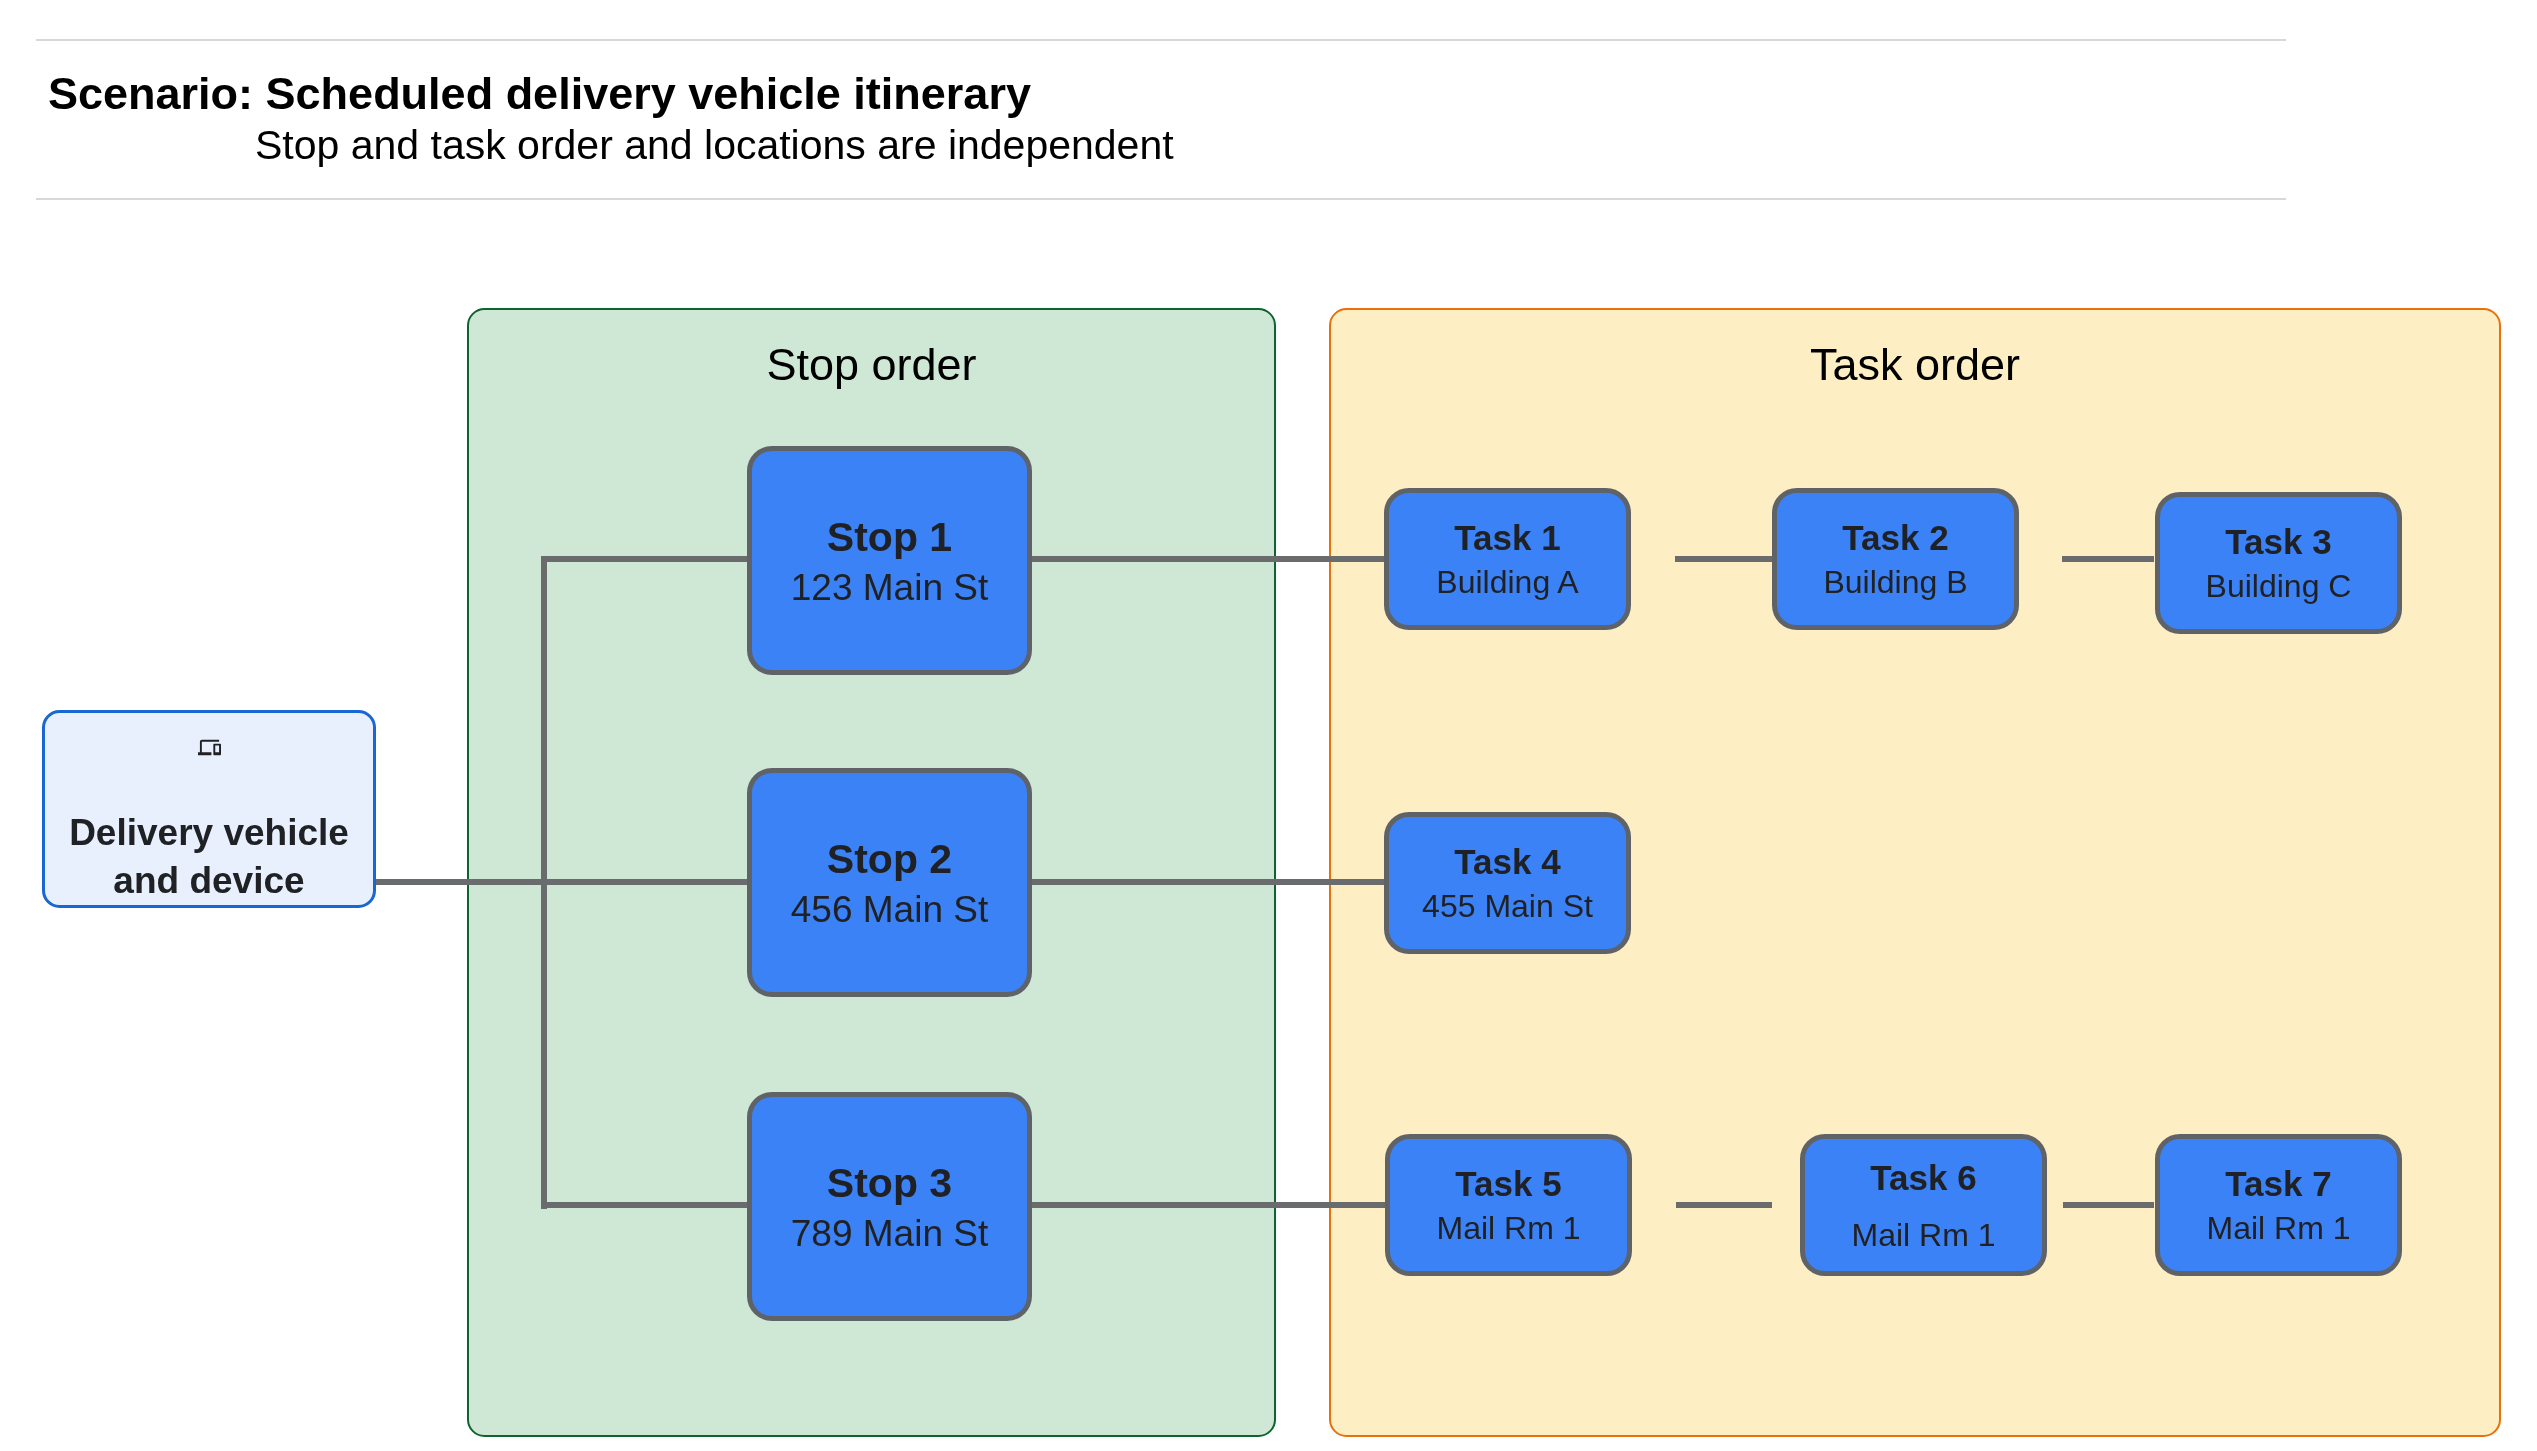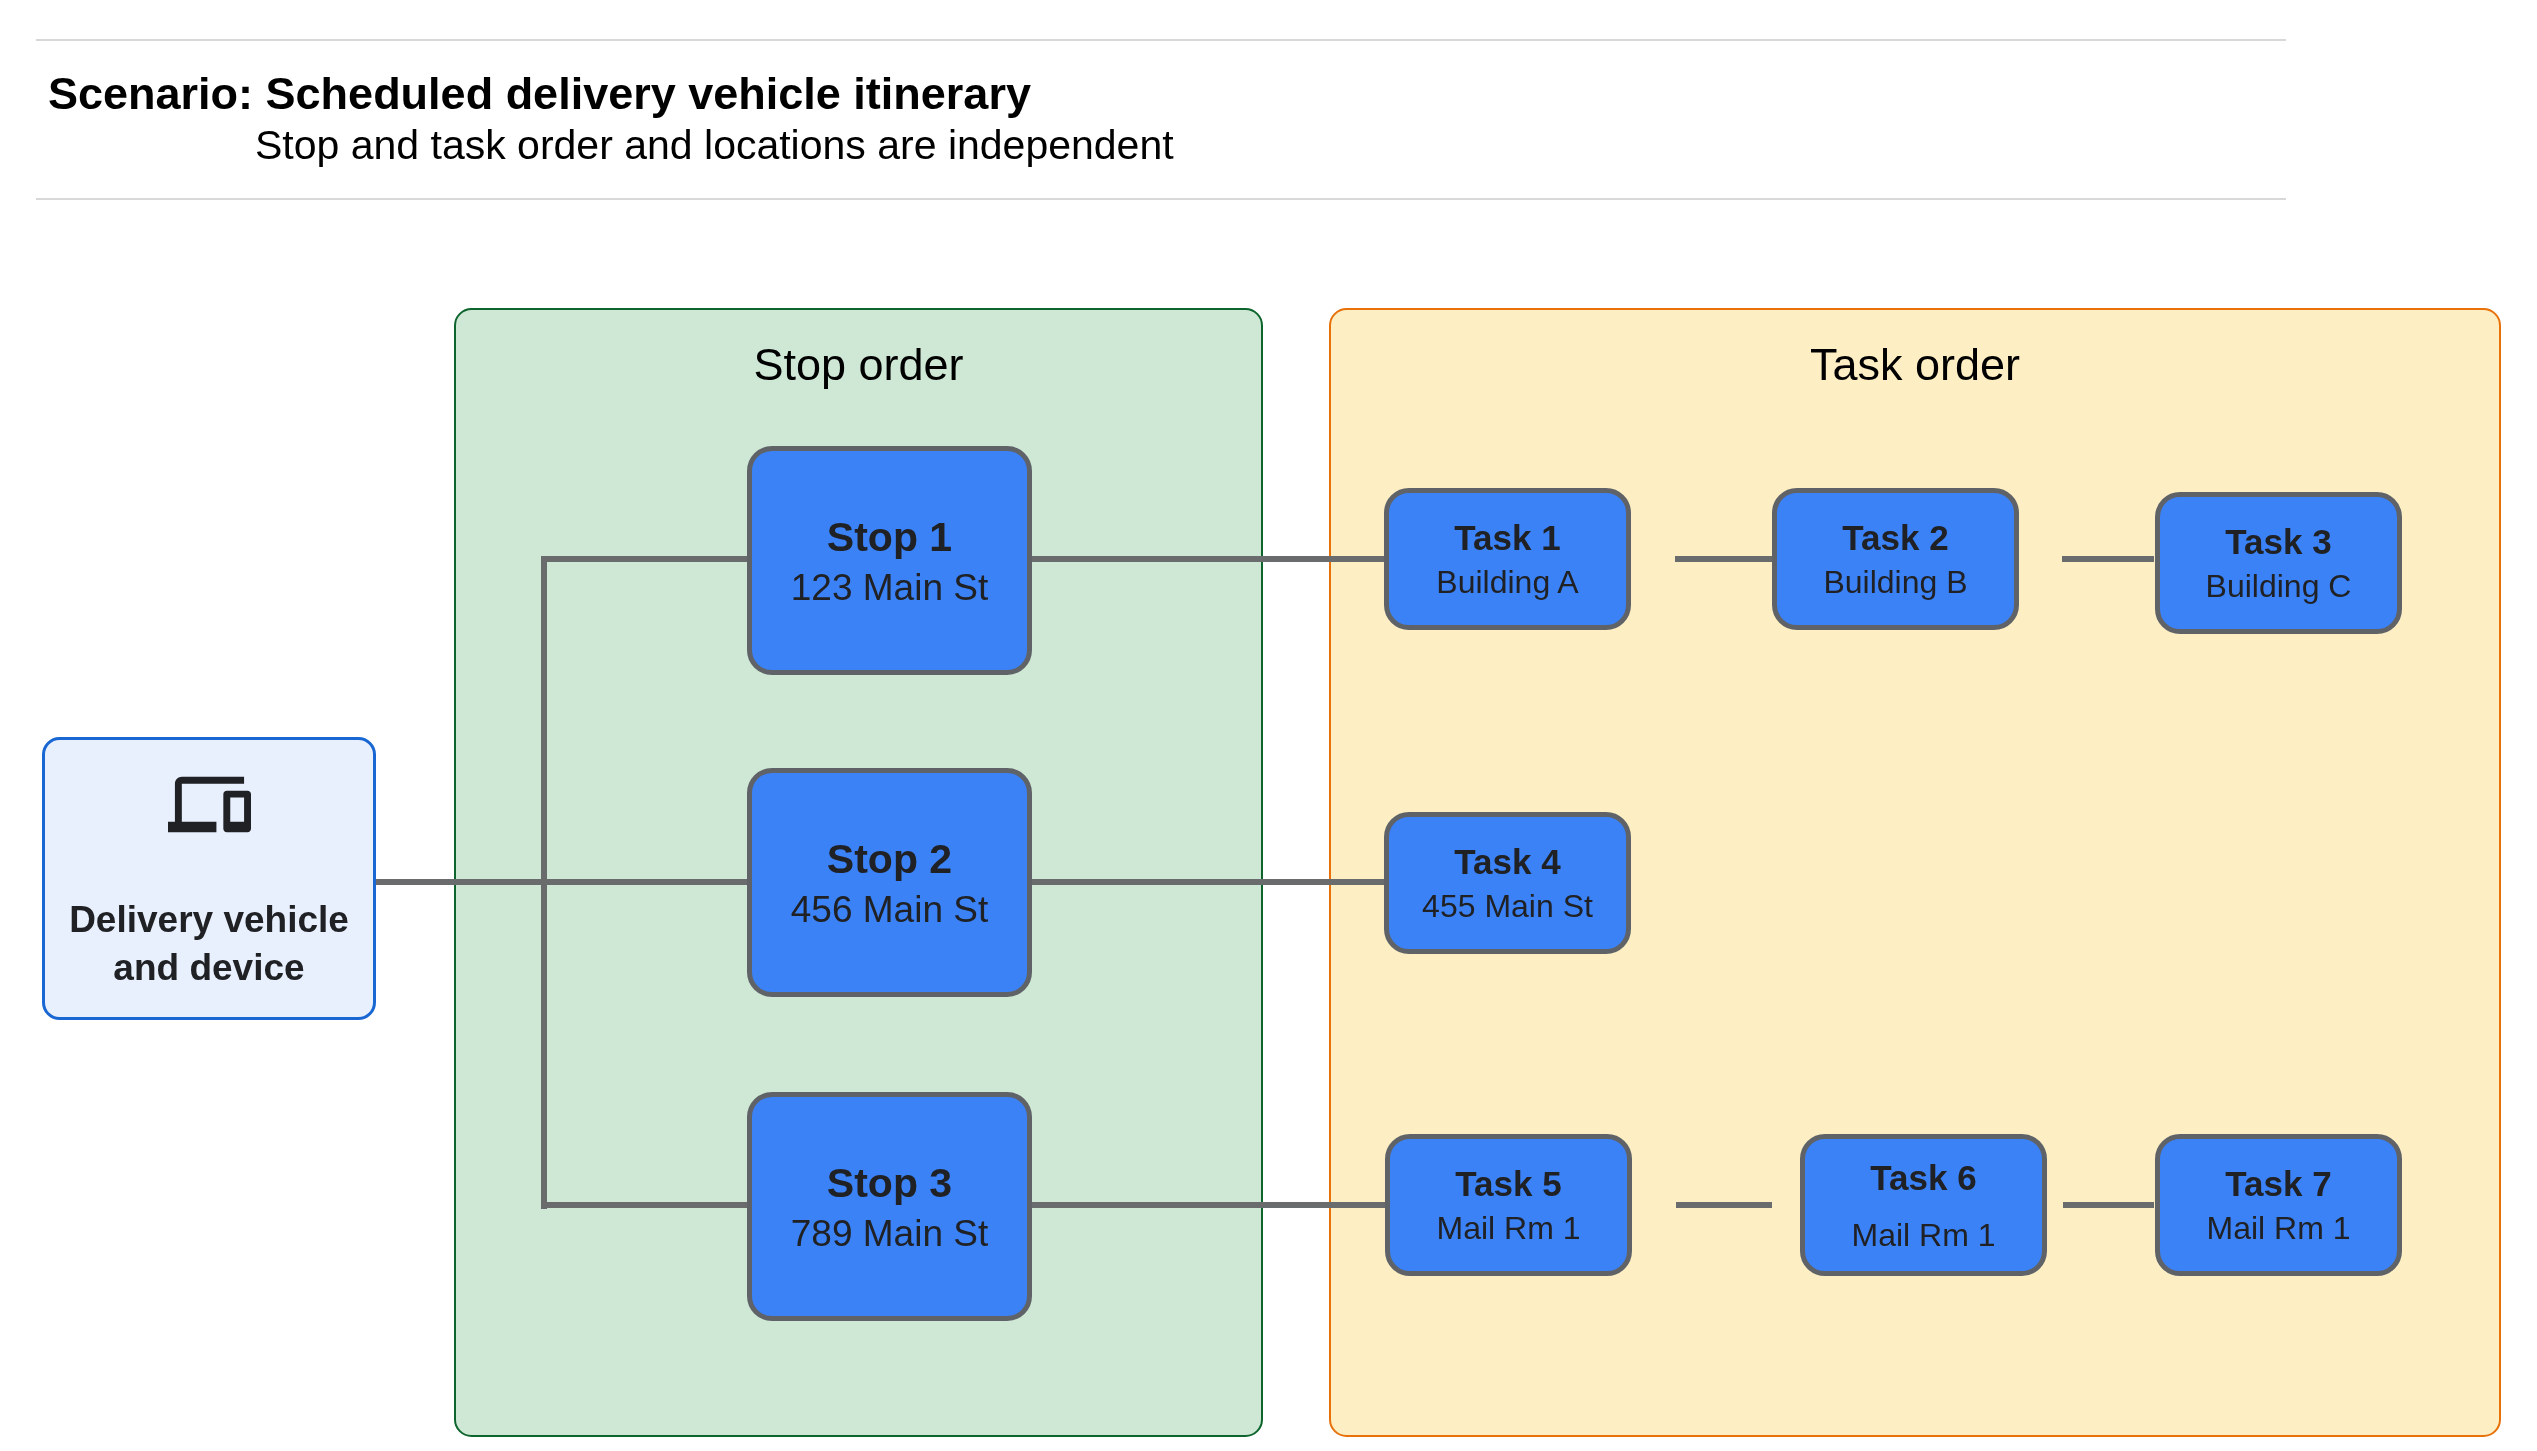--- a/index.html
+++ b/index.html
@@ -14,21 +14,21 @@
     position:relative;width:2538px;height:1452px;background:#fff;overflow:hidden;
     font-family:"Liberation Sans","DejaVu Sans",sans-serif;color:var(--text);
   }
   .rule{position:absolute;height:1.9px;background:var(--rule);left:36px;width:2250px;}
   .rule.top{top:39px;}
   .rule.bottom{top:198px;}
   .title{position:absolute;left:48px;top:68px;font-size:45px;font-weight:bold;color:#000;white-space:nowrap;}
   .subtitle{position:absolute;left:255px;top:122px;font-size:41px;font-weight:normal;color:#000;white-space:nowrap;}
 
   .group{position:absolute;top:308px;height:1129px;border-radius:17.5px;box-sizing:border-box;z-index:1;}
-  .group.stop-order{left:454px;width:809px;background:var(--green-fill);border:2.9px solid var(--green-border);padding-left:14px;}
+  .group.stop-order{left:467px;width:809px;background:var(--green-fill);border:2.9px solid var(--green-border);padding-left:14px;}
   .group.task-order{left:1329px;width:1172px;background:var(--orange-fill);border:2.9px solid var(--orange-border);}
   .group-label{position:absolute;top:29px;left:0;width:100%;text-align:center;font-size:45px;color:#000;}
 
   .connector{position:absolute;background:var(--connector);z-index:2;}
   .connector.h{height:5.8px;}
   .connector.v{width:5.8px;}
 
   .node{position:absolute;box-sizing:border-box;background:#3b82f6;border:5.8px solid var(--box-border);
     border-radius:25px;display:flex;flex-direction:column;align-items:center;justify-content:center;
     text-align:center;z-index:3;}
@@ -45,21 +45,21 @@
   #stop-3{left:747px;top:1092px;}
   #task-1{left:1384px;top:488px;}
   #task-2{left:1772px;top:488px;}
   #task-3{left:2155px;top:492px;}
   #task-4{left:1384px;top:812px;}
   #task-5{left:1385px;top:1134px;}
   #task-6{left:1800px;top:1134px;gap:13px;}
   #task-7{left:2155px;top:1134px;}
 
   .vehicle-node{
-    position:absolute;left:42px;top:737px;width:334px;height:283px;box-sizing:border-box;
+    position:absolute;left:42px;top:710px;width:334px;height:198px;box-sizing:border-box;
     background:var(--blue-fill);border:3.9px solid var(--blue-border);border-radius:17.5px;
     display:flex;flex-direction:column;align-items:center;z-index:3;
   }
   .vehicle-node svg{margin-top:23px;display:block;}
   .vehicle-label{margin-top:50px;width:301px;text-align:center;font-size:37px;line-height:48px;font-weight:bold;color:var(--text);}
 
   
   #c-vehicle-stop2{left:375px;top:879px;width:373px;}
   #c-branch-v{left:541px;top:556px;height:653px;}
   #c-branch-stop1{left:541px;top:556px;width:206px;}

